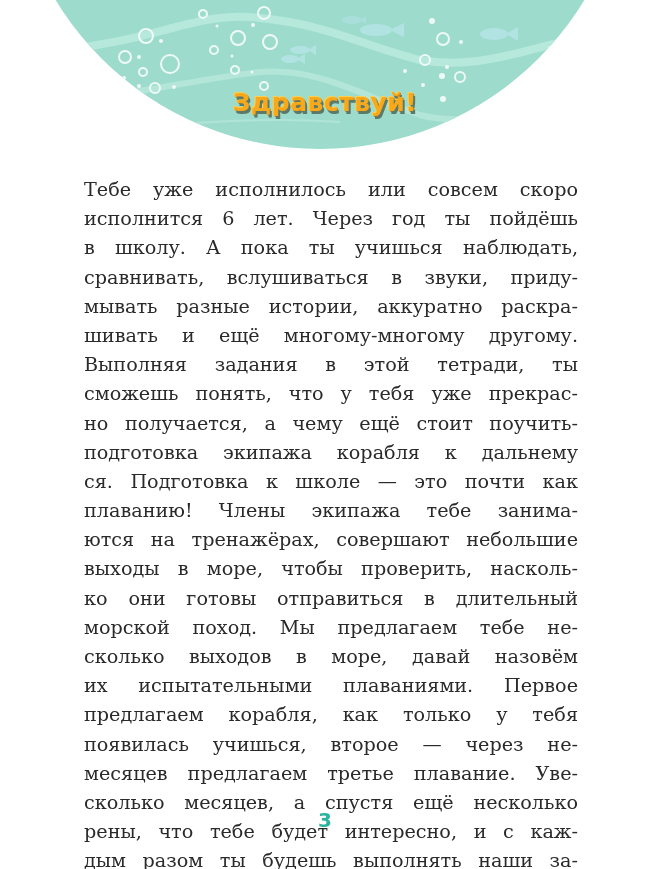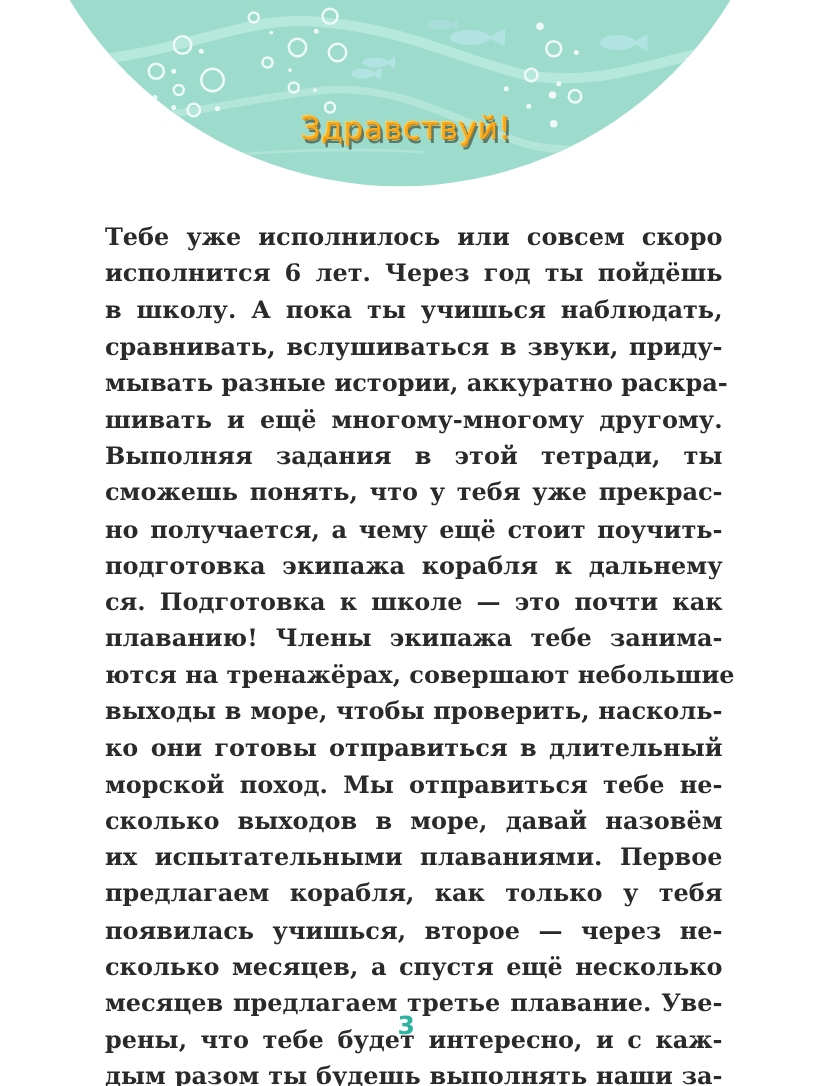--- a/index.html
+++ b/index.html
@@ -5,31 +5,31 @@
   html, body { margin: 0; padding: 0; }
   body {
     width: 650px; height: 869px; position: relative; overflow: hidden;
     background: #ffffff;
     font-family: "DejaVu Serif", "Liberation Serif", serif;
   }
   .header-bg { position: absolute; left: 0; top: 0; width: 650px; height: 160px; }
   .title {
     position: absolute; left: 0; width: 650px; top: 88px; text-align: center;
     font-family: "DejaVu Sans", "Liberation Sans", sans-serif;
-    font-weight: normal; font-size: 25px; letter-spacing: 0.5px;
+    font-weight: bold; font-size: 25px; letter-spacing: 0.5px;
     color: #f7a91b;
     text-shadow: 2px 3px 0 #5c7a6a, 1px 1px 0 #c97d0c, -1px -1px 0 #ffcf4d;
   }
   .body-text {
     position: absolute; left: 84px; top: 175px; width: 494px;
     font-size: 19.2px; line-height: 29.2px; color: #2a2a2a;
   }
   .line {
     display: block; text-align: justify; text-align-last: justify;
-    white-space: nowrap; height: 29.2px; overflow: visible; font-weight: bold;
+    white-space: nowrap; height: 29.2px; overflow: visible;
   }
   .page-number {
     position: absolute; left: 0; width: 650px; top: 808px; text-align: center;
     font-family: "DejaVu Sans", "Liberation Sans", sans-serif;
     font-weight: bold; font-size: 20px; color: #2bb3a0;
   }
 </style>
 </head>
 <body>
 
@@ -118,25 +118,25 @@
   <span class="line">шивать и ещё многому-многому другому.</span>
   <span class="line">Выполняя задания в этой тетради, ты</span>
   <span class="line">сможешь понять, что у тебя уже прекрас-</span>
   <span class="line">но получается, а чему ещё стоит поучить-</span>
   <span class="line">подготовка экипажа корабля к дальнему</span>
   <span class="line">ся. Подготовка к школе — это почти как</span>
   <span class="line">плаванию! Члены экипажа тебе занима-</span>
   <span class="line">ются на тренажёрах, совершают небольшие</span>
   <span class="line">выходы в море, чтобы проверить, насколь-</span>
   <span class="line">ко они готовы отправиться в длительный</span>
-  <span class="line">морской поход. Мы отправиться тебе не-</span>
+  <span class="line">морской поход. Мы предлагаем тебе не-</span>
   <span class="line">сколько выходов в море, давай назовём</span>
   <span class="line">их испытательными плаваниями. Первое</span>
   <span class="line">предлагаем корабля, как только у тебя</span>
   <span class="line">появилась учишься, второе — через не-</span>
+  <span class="line">месяцев предлагаем третье плавание. Уве-</span>
   <span class="line">сколько месяцев, а спустя ещё несколько</span>
-  <span class="line">месяцев предлагаем третье плавание. Уве-</span>
   <span class="line">рены, что тебе будет интересно, и с каж-</span>
   <span class="line">дым разом ты будешь выполнять наши за-</span>
 
 </div>
 
 <div class="page-number">3</div>
 
 </body></html>

